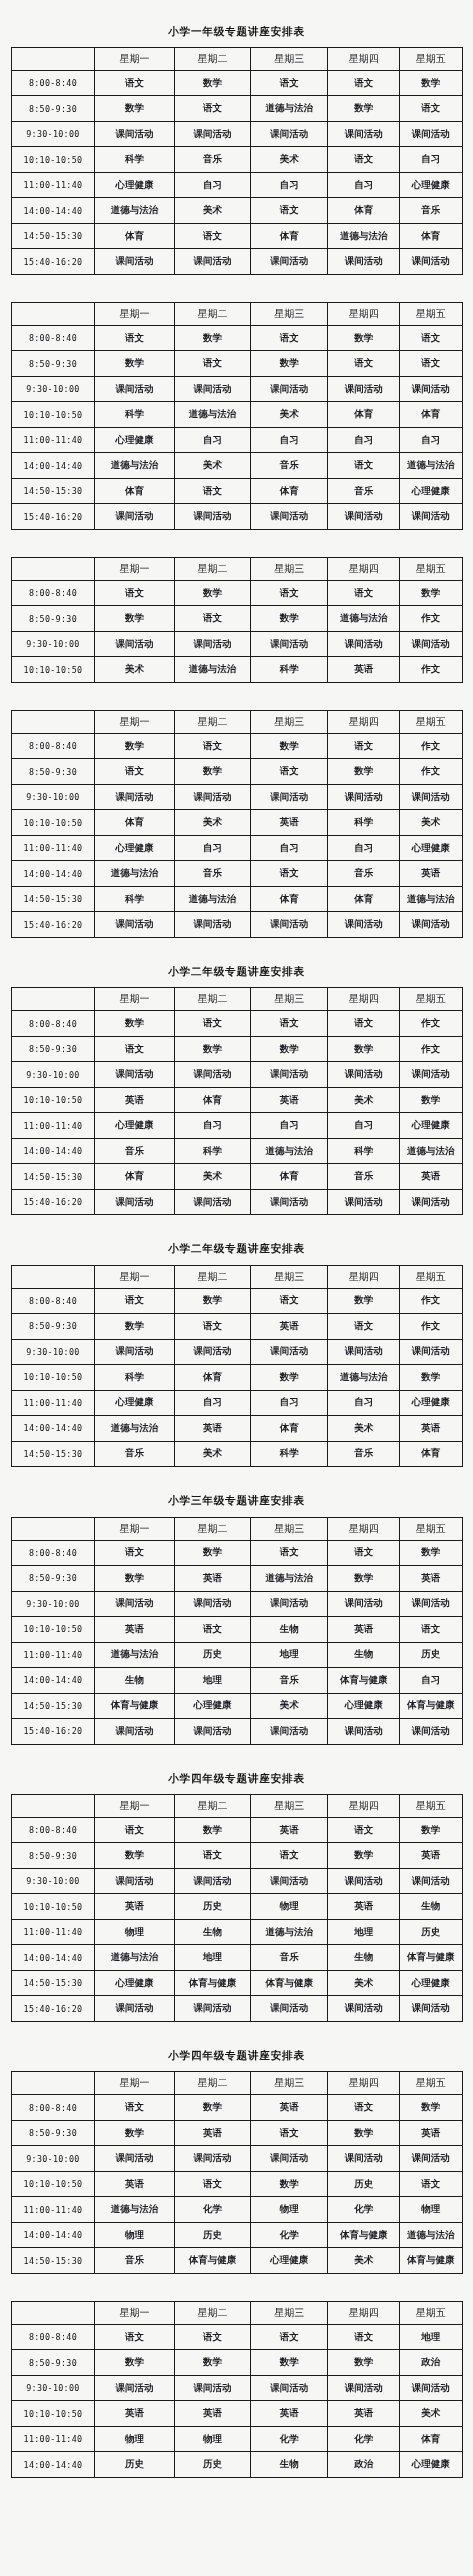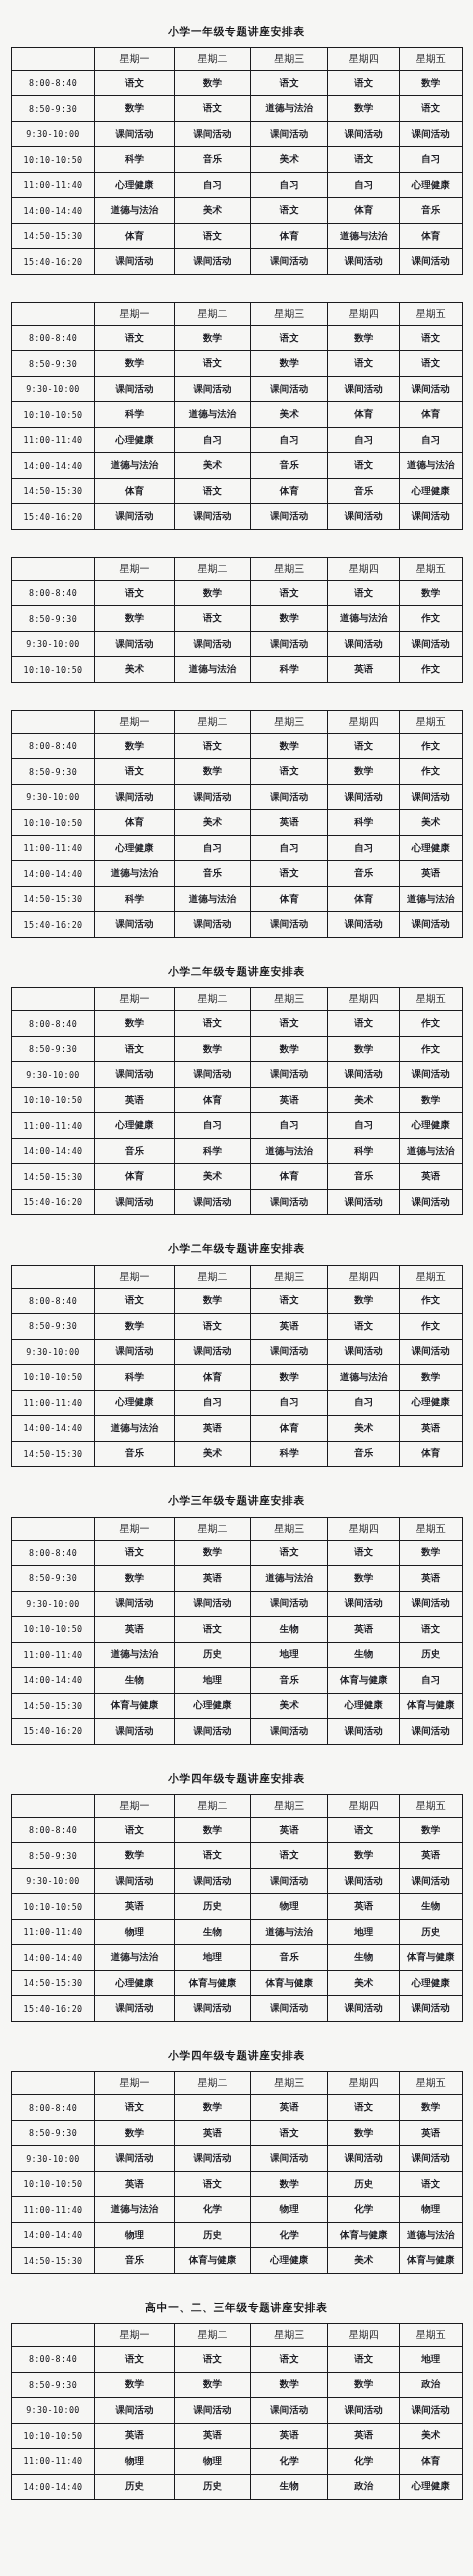--- a/index.html
+++ b/index.html
@@ -827,21 +827,20 @@
             <td>体育与健康</td>
             <td>心理健康</td>
             <td>美术</td>
             <td>体育与健康</td>
           </tr>
         </tbody>
     </table>
   </section>
 
   <section class="section">
-    <h2 class="tbl-title">高中一、二、三年级专题讲座安排表</h2>
     <table class="sched">
       <colgroup>
         <col class="c0">
           <col class="c1">
           <col class="c2">
           <col class="c3">
           <col class="c4">
           <col class="c5">
       </colgroup>
       <thead>

